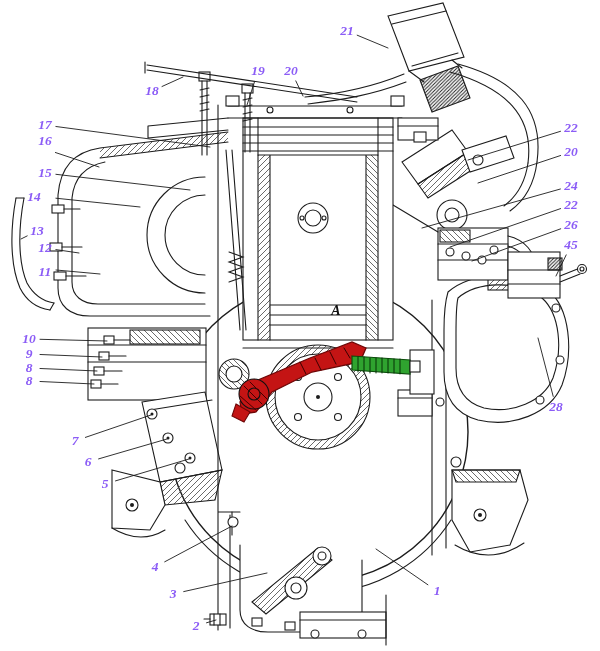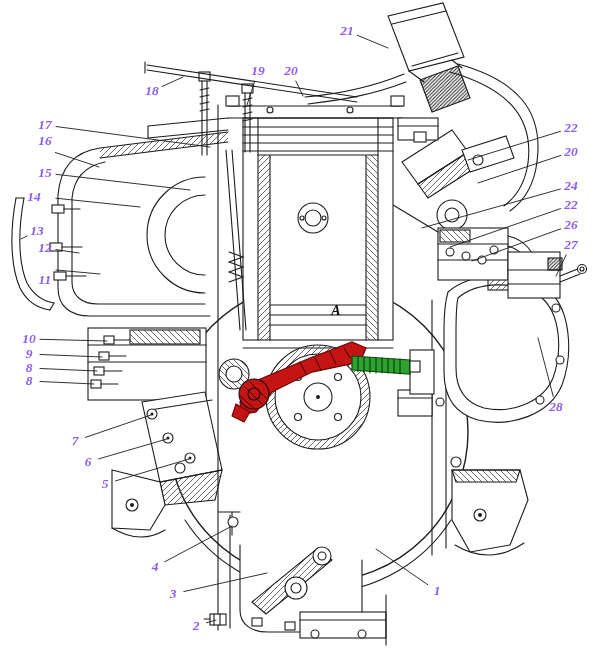--- a/index.html
+++ b/index.html
@@ -281,34 +281,34 @@
       <div class="callout" style="left: 347px; top: 31px;">21</div>
       <div class="callout" style="left: 152px; top: 91px;">18</div>
       <div class="callout" style="left: 258px; top: 71px;">19</div>
       <div class="callout" style="left: 291px; top: 71px;">20</div>
       <div class="callout" style="left: 45px; top: 125px;">17</div>
       <div class="callout" style="left: 45px; top: 141px;">16</div>
       <div class="callout" style="left: 45px; top: 173px;">15</div>
       <div class="callout" style="left: 34px; top: 197px;">14</div>
       <div class="callout" style="left: 37px; top: 231px;">13</div>
       <div class="callout" style="left: 45px; top: 248px;">12</div>
-      <div class="callout" style="left: 45px; top: 280px;">11</div>
+      <div class="callout" style="left: 45px; top: 272px;">11</div>
       <div class="callout" style="left: 29px; top: 339px;">10</div>
       <div class="callout" style="left: 29px; top: 354px;">9</div>
       <div class="callout" style="left: 29px; top: 368px;">8</div>
       <div class="callout" style="left: 29px; top: 381px;">8</div>
       <div class="callout" style="left: 75px; top: 441px;">7</div>
       <div class="callout" style="left: 88px; top: 462px;">6</div>
       <div class="callout" style="left: 105px; top: 484px;">5</div>
       <div class="callout" style="left: 155px; top: 567px;">4</div>
       <div class="callout" style="left: 173px; top: 594px;">3</div>
       <div class="callout" style="left: 196px; top: 626px;">2</div>
       <div class="callout" style="left: 437px; top: 591px;">1</div>
       <div class="callout" style="left: 556px; top: 407px; text-align: center;">28</div>
-      <div class="callout" style="left: 571px; top: 245px;">27</div>
+      <div class="callout" style="left: 571px; top: 245px;">45</div>
       <div class="callout" style="left: 571px; top: 225px;">26</div>
       <div class="callout" style="left: 571px; top: 205px;">22</div>
       <div class="callout" style="left: 571px; top: 186px;">24</div>
       <div class="callout" style="left: 571px; top: 152px;">20</div>
       <div class="callout" style="left: 571px; top: 128px;">22</div>
     </div>
 
 <div class="annotation-a">A</div>
 
 </div>

